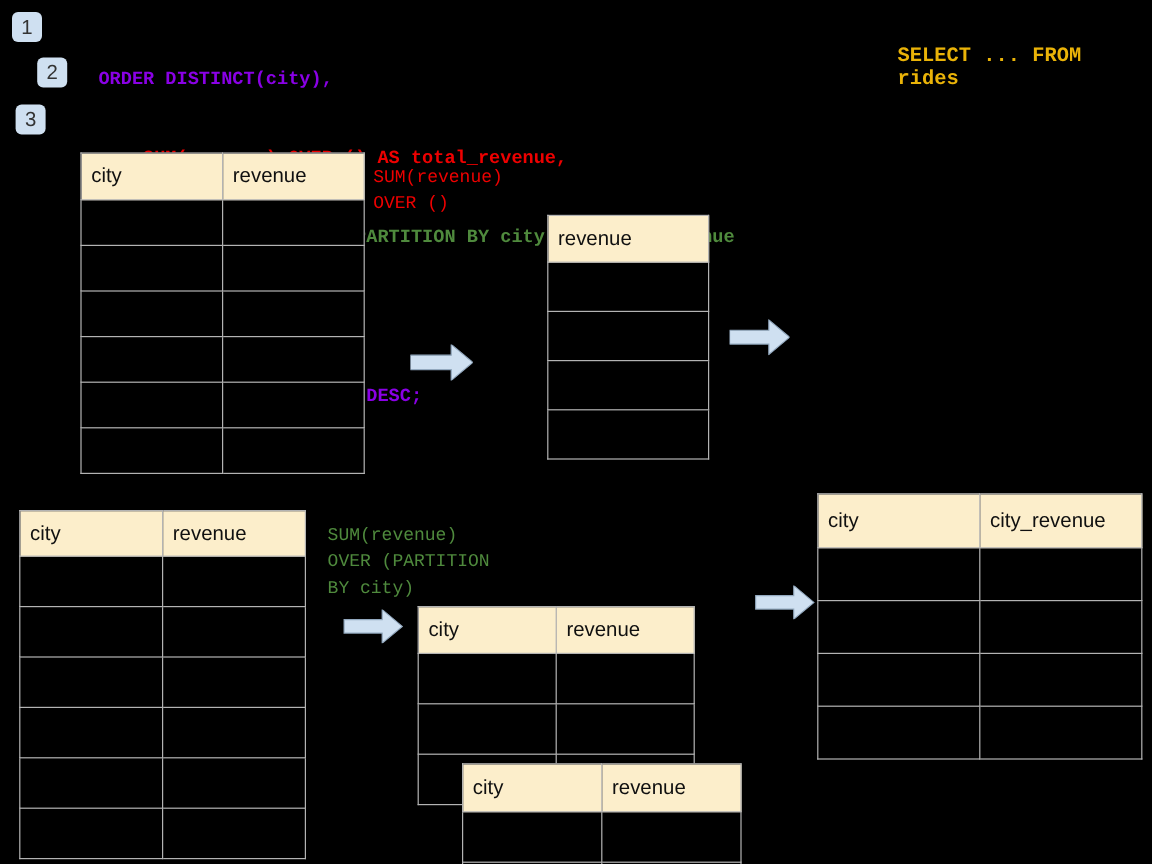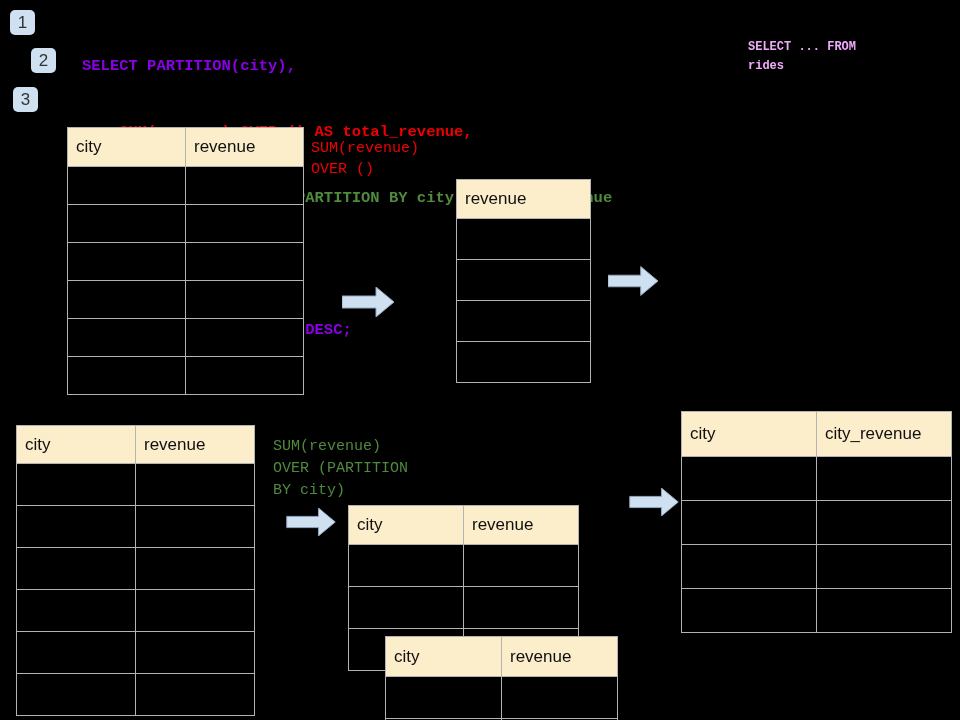--- a/index.html
+++ b/index.html
@@ -47,21 +47,21 @@
 
   
   .annot {
     position: absolute;
     font-family: "Liberation Mono", "DejaVu Sans Mono", monospace;
     font-weight: normal;
     white-space: pre;
   }
   .annot-red   { color: #ee0000; font-size: 15px; line-height: 21px; }
   .annot-green { color: #4f8a3d; font-size: 15px; line-height: 22px; }
-  .annot-purple{ color: #f0abfc; font-size: 12px; line-height: 19px; font-weight: bold; }
+  .annot-purple{ color: #eab308; font-size: 17px; line-height: 19px; font-weight: bold; }
 
   
   .tbl {
     position: absolute;
     border-collapse: collapse;
     table-layout: fixed;
     background: #000000;
   }
   .tbl td {
     border: 1px solid #b3b3b3;
@@ -87,21 +87,21 @@
 </head>
 <body>
 
 <div id="canvas">
 
   <div class="step-badge" style="left:10px; top:10px;">1</div>
   <div class="step-badge" style="left:31px; top:48px;">2</div>
   <div class="step-badge" style="left:13px; top:87px;">3</div>
 
   <div class="sql-block" style="left:82px; top:11px;">
-    <div class="sql-line c-purple">SELECT PARTITION(city),</div>
+    <div class="sql-line c-purple">ORDER DISTINCT(city),</div>
     <div class="sql-line c-red">    SUM(revenue) OVER () AS total_revenue,</div>
     <div class="sql-line c-green">    SUM(revenue) OVER (PARTITION BY city) as city_revenue</div>
     <div class="sql-line c-purple">  FROM rides</div>
     <div class="sql-line c-purple">  ORDER by city_revenue DESC;</div>
   </div>
 
   <div class="annot annot-purple" style="left:748px; top:38px;">SELECT ... FROM
 rides</div>
 
   <div class="annot annot-red" style="left:311px; top:138px;">SUM(revenue)

